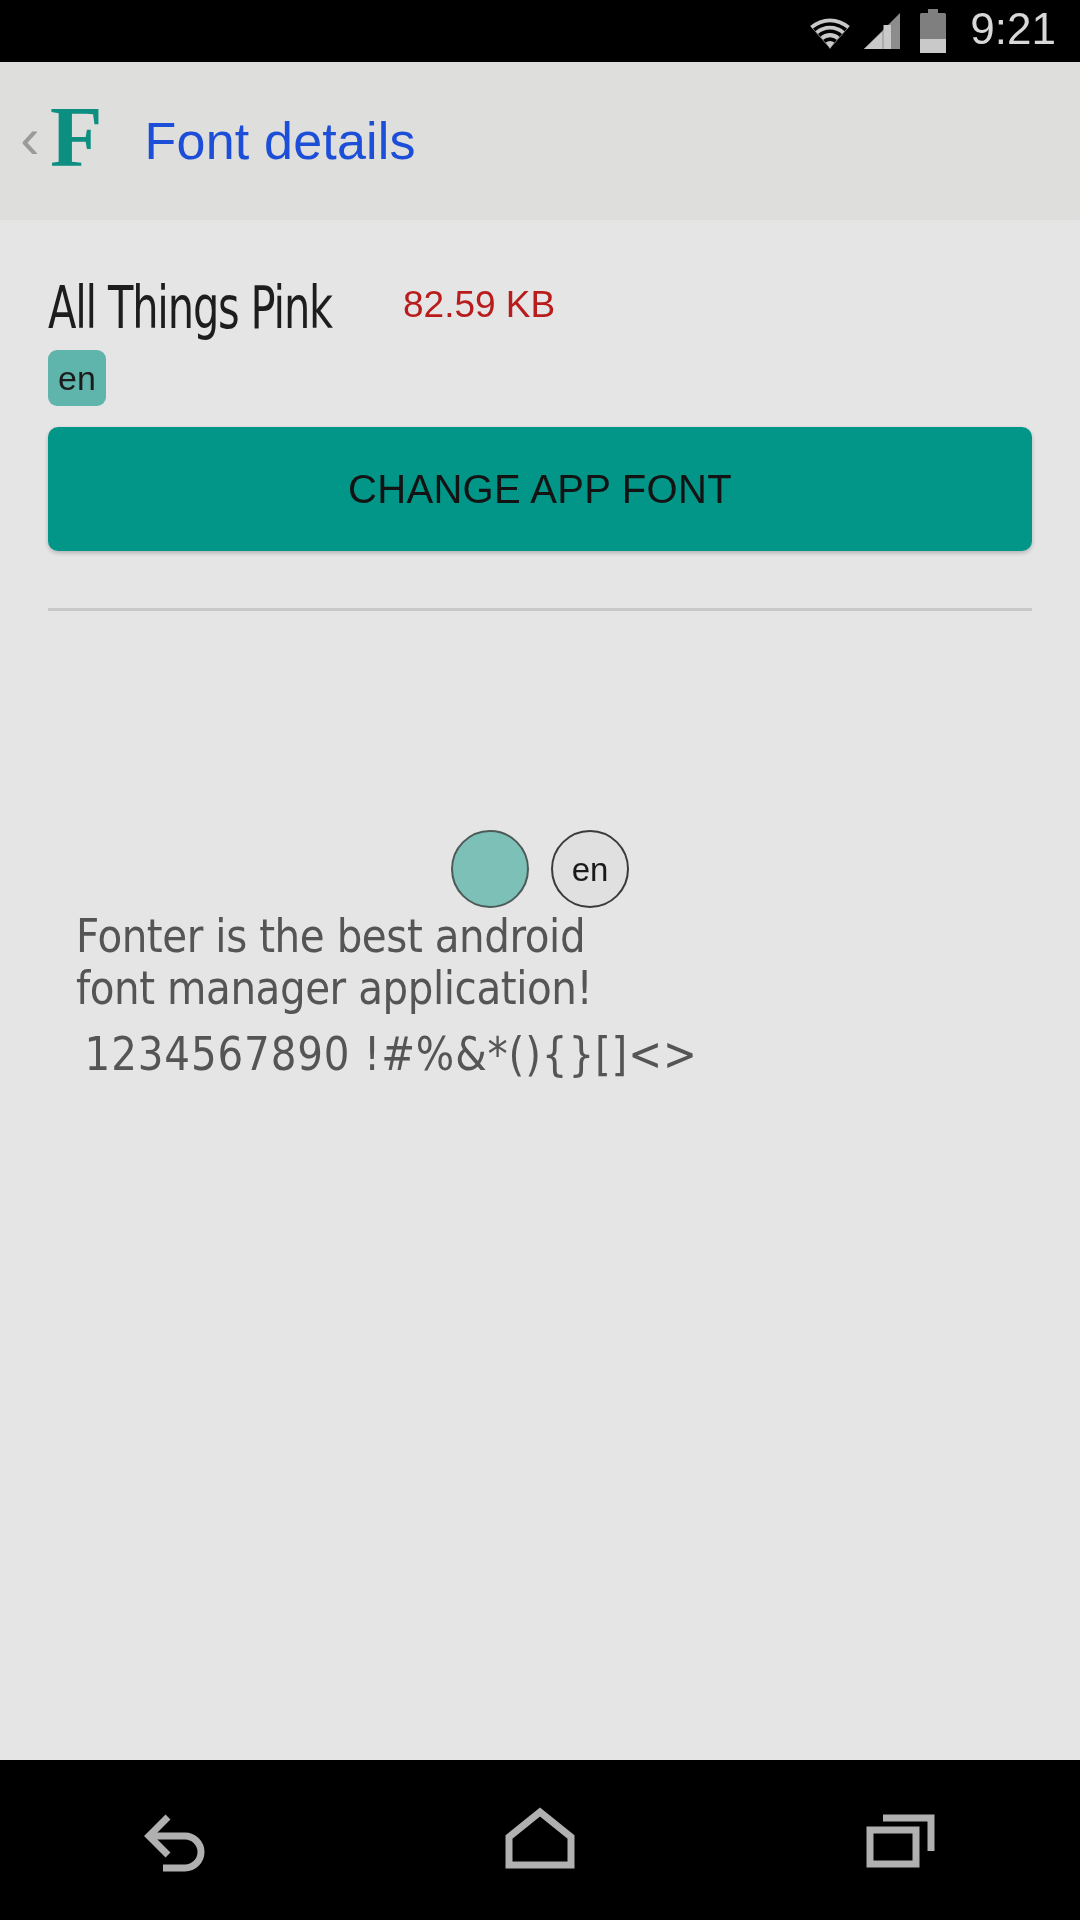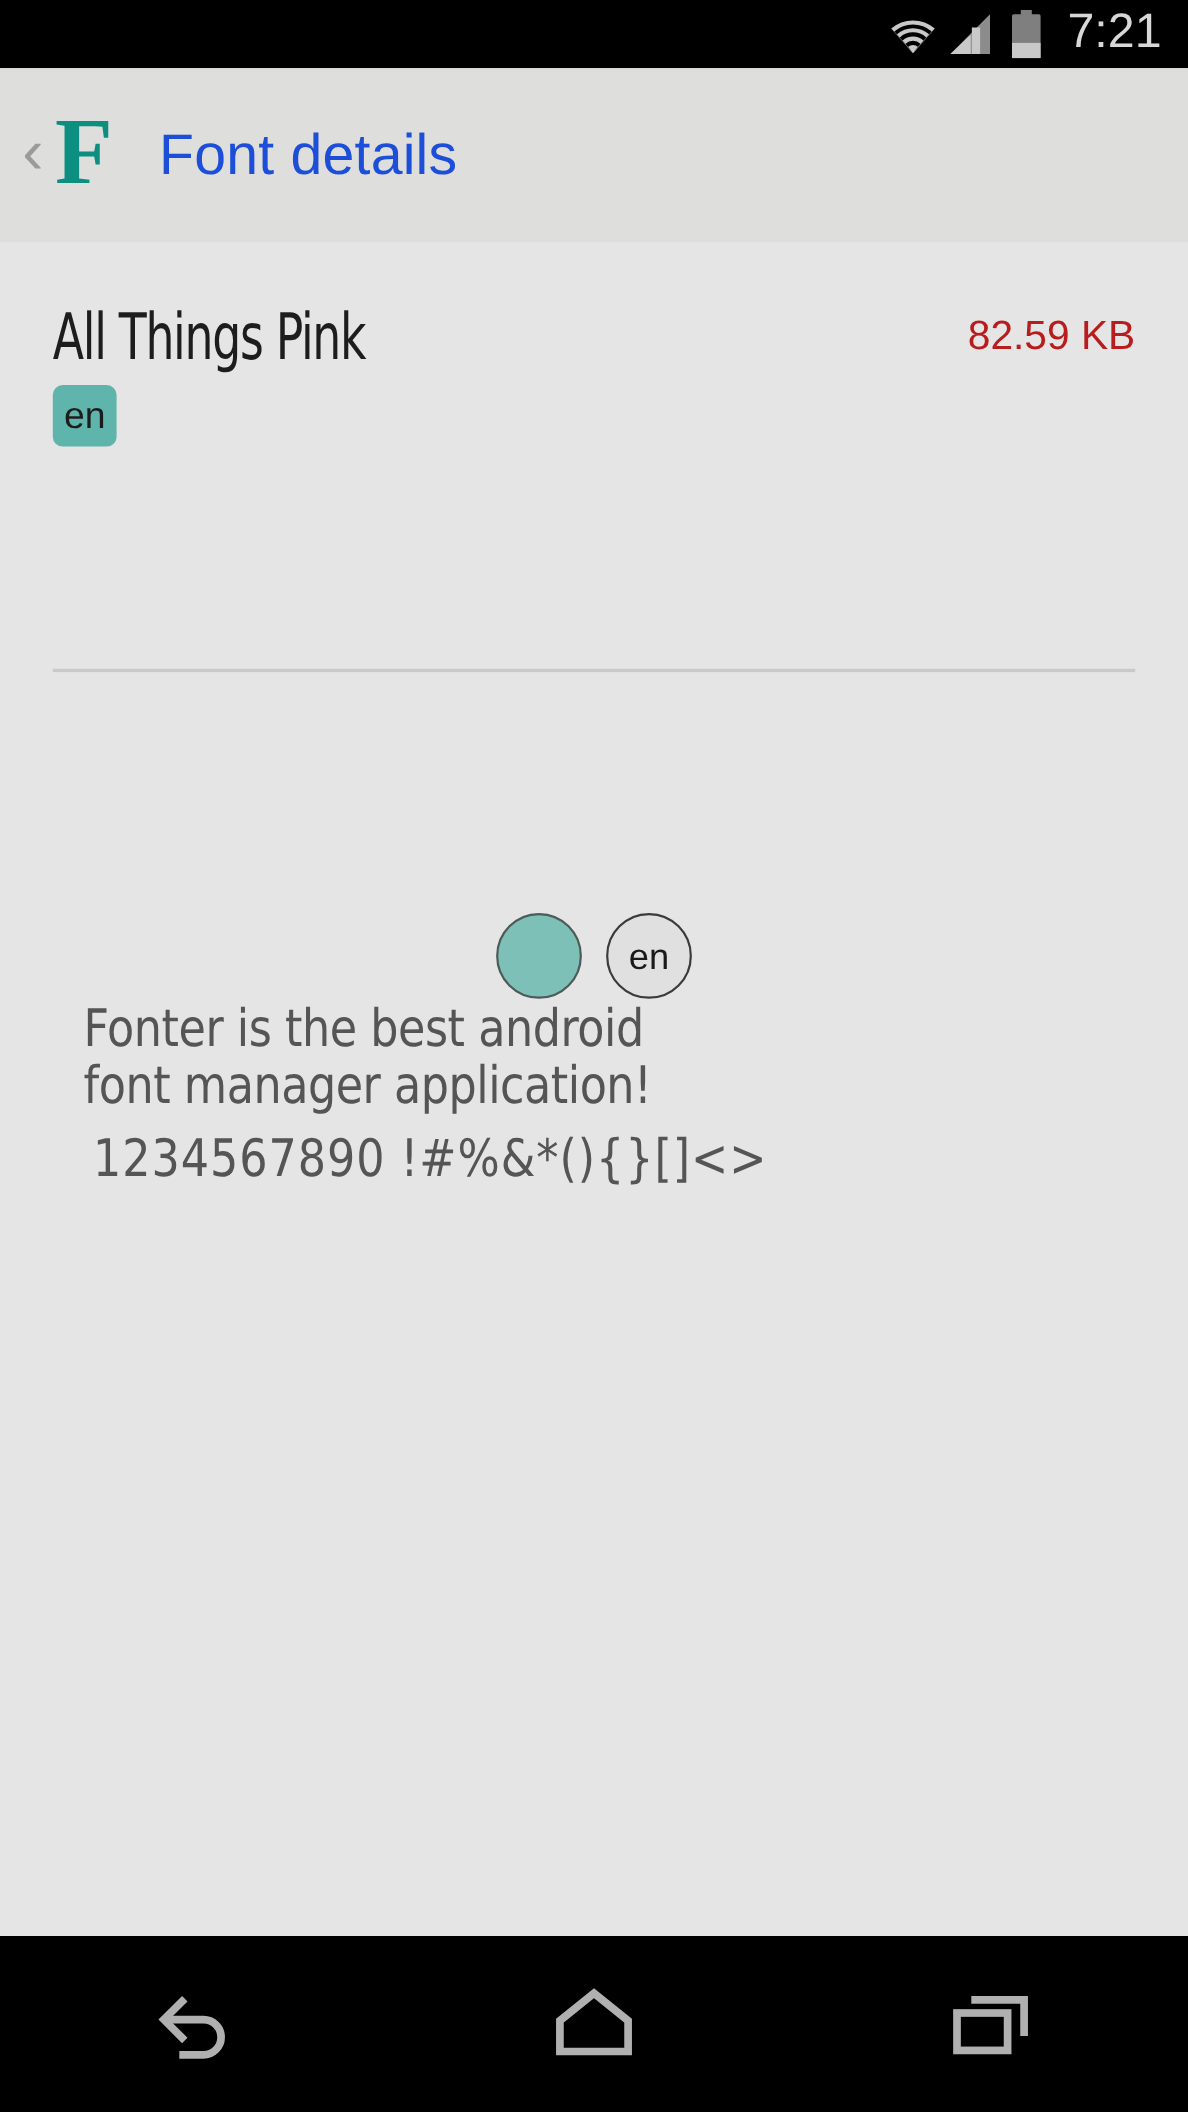--- a/index.html
+++ b/index.html
@@ -111,21 +111,21 @@
   }
 
   
   #font-header {
     position:absolute;
     left:0; top:55px;
     width:1080px;
     padding:0 48px;
     display:flex;
     align-items:flex-start;
-    justify-content:space-between;
+    justify-content:flex-start;
   }
   #font-name {
     color:#1d1d1d;
     font-size:52px;
     line-height:58px;
     font-weight:400;
     font-family:"DejaVu Sans", sans-serif;
     letter-spacing:-1.5px;
     transform:scaleX(0.80) scaleY(1.12);
     transform-origin:left top;
@@ -302,41 +302,42 @@
     </span>
 
     <span class="sb-icon" id="battery-icon">
       <svg width="30" height="44" viewBox="0 0 30 44">
         <rect x="10" y="0" width="10" height="5" fill="#7f7f7f"></rect>
         <rect x="2" y="4" width="26" height="40" rx="1.5" fill="#7f7f7f"></rect>
         <rect x="2" y="30" width="26" height="14" fill="#c9c9c9"></rect>
       </svg>
     </span>
 
-    <span id="status-clock">7:21</span>
+    <span id="status-clock">9:21</span>
   </div>
 
   <div id="action-bar">
     <span id="back-chevron">‹</span>
     <span id="app-logo">F</span>
     <span id="action-bar-title">Font details</span>
   </div>
 
   <div id="content">
 
     <div id="font-header">
       <span id="font-name">All Things Pink</span>
       <span id="font-size">82.59 KB</span>
     </div>
 
     <div id="lang-badges">
       <span class="lang-badge">en</span>
     </div>
 
     <div id="font-actions">
+      <button class="font-action-btn" id="btn-change-app-font">CHANGE APP FONT</button>
     </div>
 
     <div id="preview-divider"></div>
 
     <div id="preview-chips">
       <span class="preview-chip selected"></span>
       <span class="preview-chip unselected">en</span>
     </div>
 
     <div id="preview-sample">

